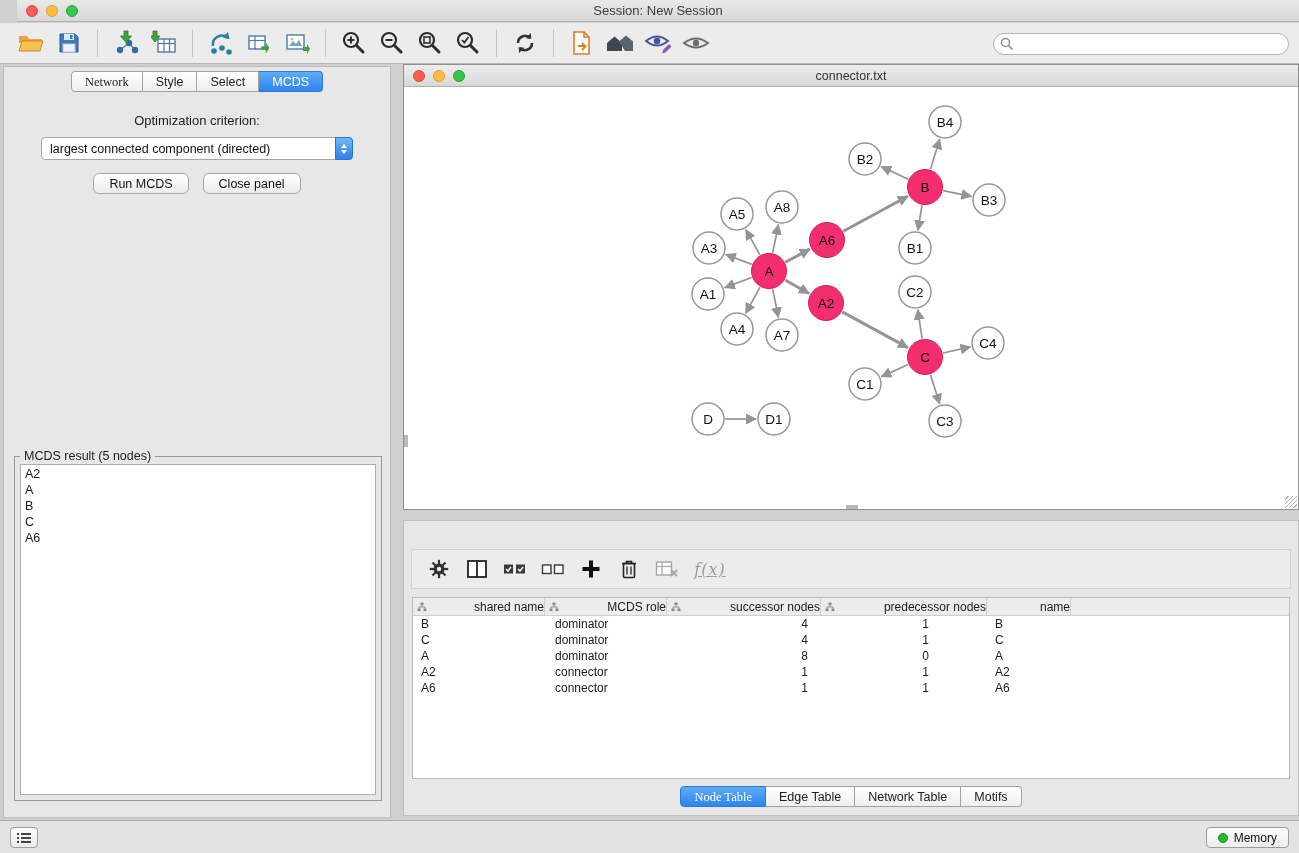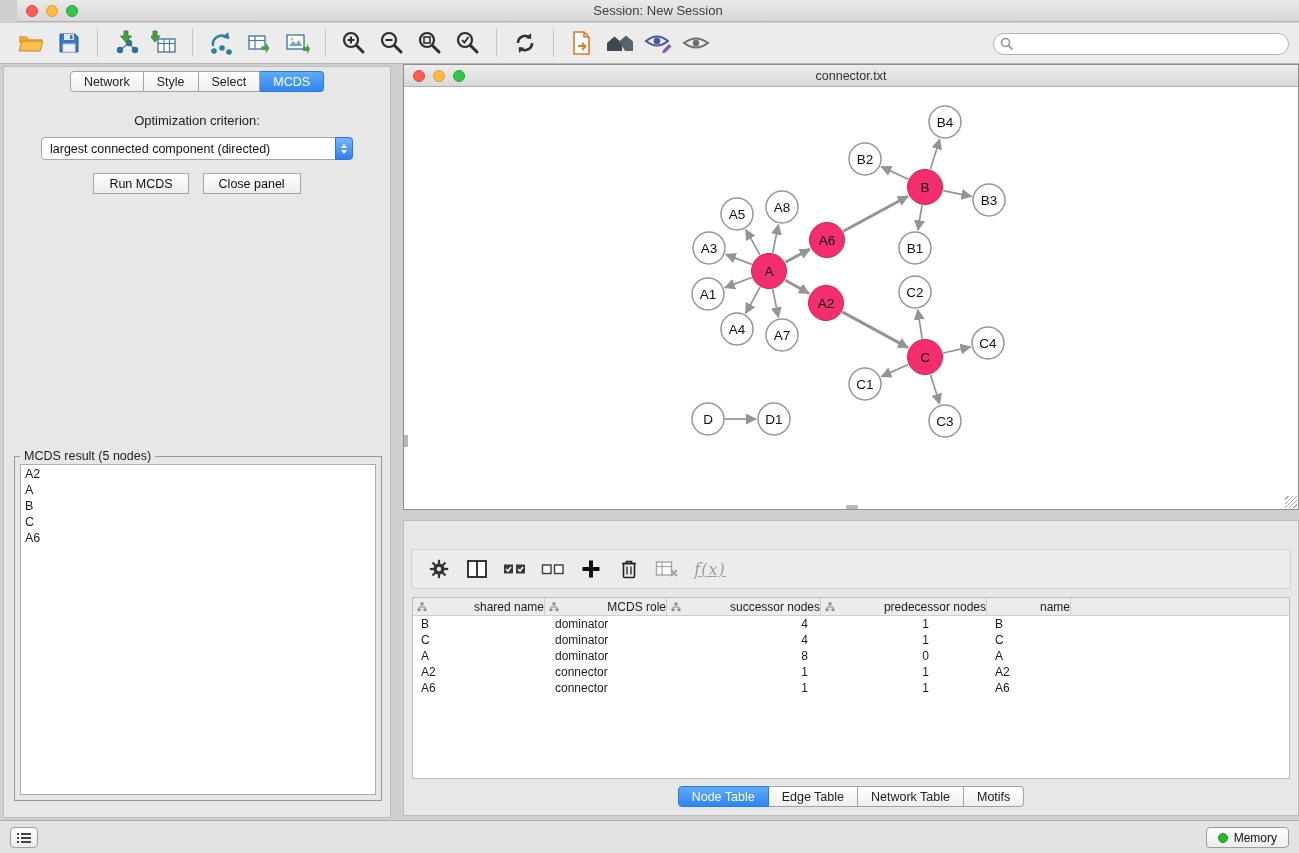--- a/index.html
+++ b/index.html
@@ -53,21 +53,21 @@
   .panel-head .spacer { flex:1; }
   .phbtn { width:18px; height:16px; display:flex; align-items:center; justify-content:center; margin-left:6px; }
 
   
   .seg { display:flex; justify-content:center; }
   .seg .tab {
     border:1px solid #a2a2a2; border-left:none;
     background:linear-gradient(#ffffff,#efefef);
     height:21px; line-height:20px; padding:0 13px; font-size:12.5px; color:#222;
   }
-  .seg .tab:first-child { border-left:1px solid #a2a2a2; border-radius:4px 0 0 4px; }
+  .seg .tab:first-child { border-left:1px solid #a2a2a2; border-radius:4px 0 0 4px;font-family:Liberation Serif, serif; }
   .seg .tab:last-child  { border-radius:0 4px 4px 0; }
   .seg .tab.active {
     background:linear-gradient(#5fabf8,#2e85ef);
     border-color:#2d77d6; color:#fff;
   }
 
   
   .control-panel {
     position:absolute; left:3px; top:66px; width:388px; bottom:35px;
     background:#e7e7e7; border:1px solid #bdbdbd;
@@ -84,21 +84,21 @@
     background:linear-gradient(#74b6fa,#2e7fe8);
     border:1px solid #2b74d2; border-radius:0 4px 4px 0;
     display:flex; flex-direction:column; align-items:center; justify-content:center; gap:2px;
   }
   .arr-up { width:0; height:0; border-left:3.5px solid transparent; border-right:3.5px solid transparent; border-bottom:4.5px solid #fff; }
   .arr-dn { width:0; height:0; border-left:3.5px solid transparent; border-right:3.5px solid transparent; border-top:4.5px solid #fff; }
   .btn-row { display:flex; justify-content:center; gap:14px; margin-top:13px; }
   .btn {
     height:21px; padding:0 15px; font-size:12.5px; color:#111;
     background:linear-gradient(#ffffff,#ececec);
-    border:1px solid #a6a6a6; border-radius:0;
+    border:1px solid #a6a6a6; border-radius:6px;
     display:flex; align-items:center;
   }
   .group-box {
     position:absolute; left:10px; right:8px; top:389px; bottom:16px;
     border:1px solid #9a9a9a;
   }
   .group-box .legend {
     position:absolute; top:-8px; left:5px; background:#e7e7e7;
     padding:0 4px; font-size:12.5px; color:#1d1d1d;
   }

